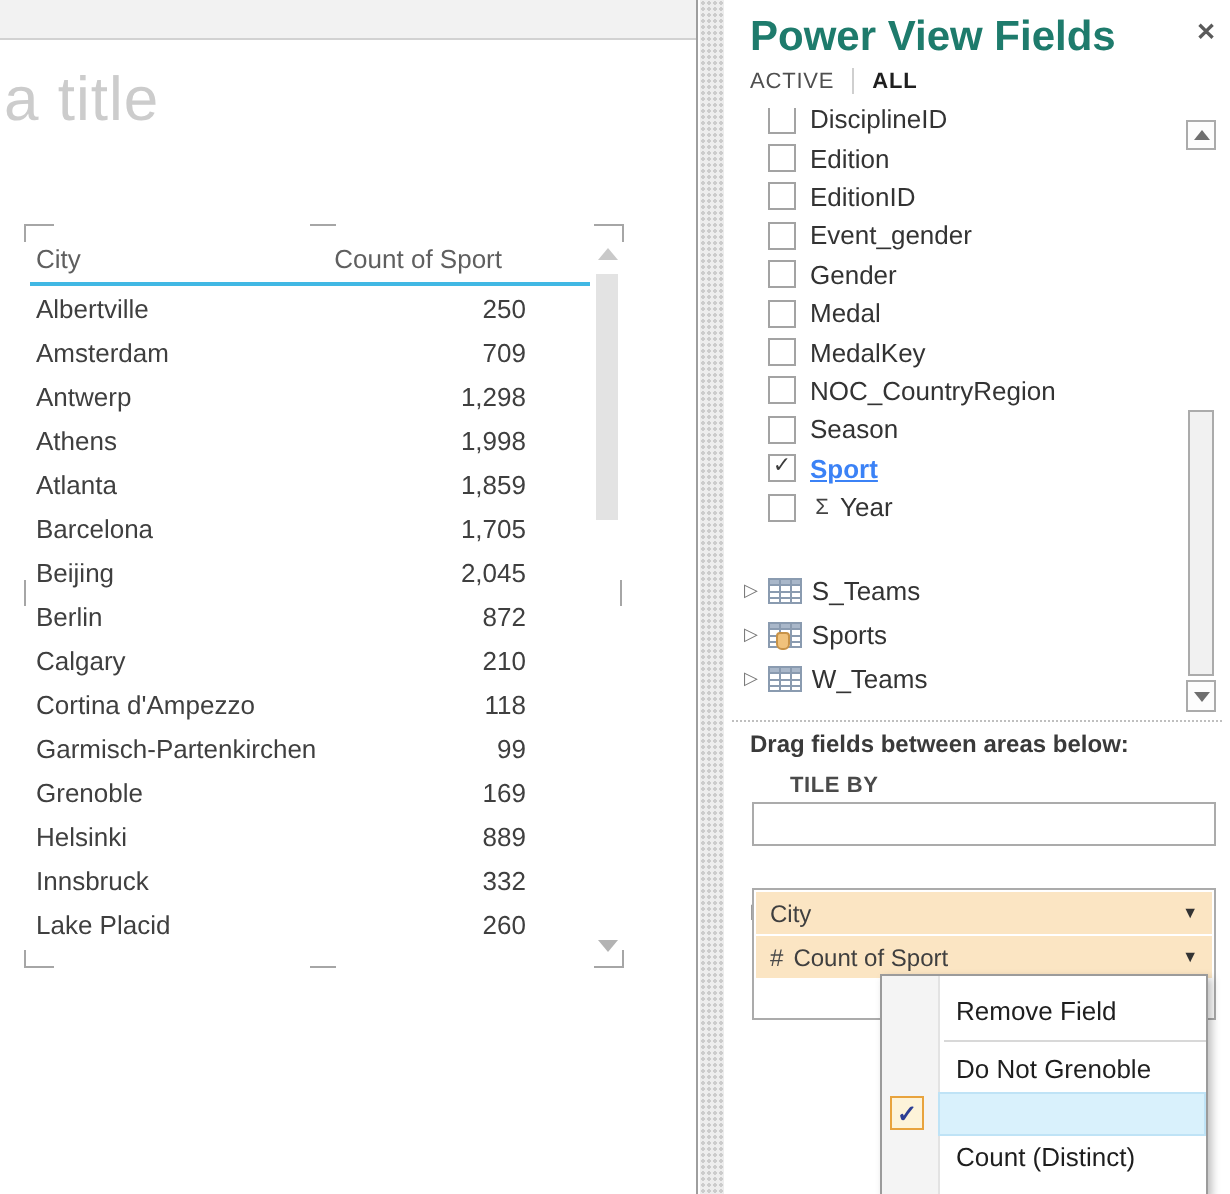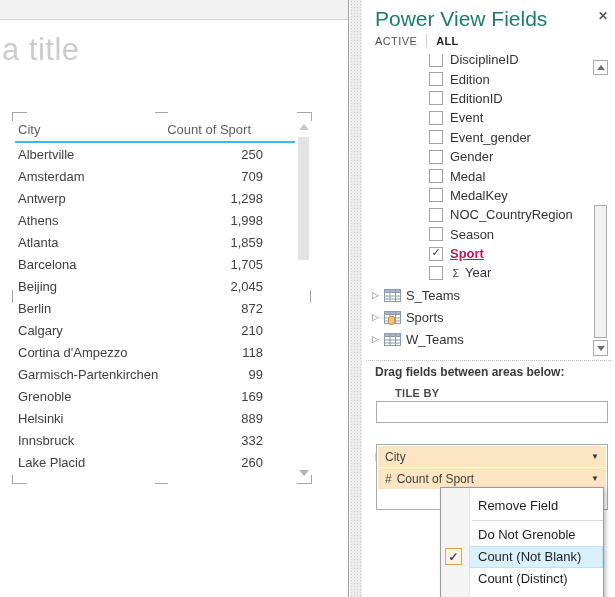--- a/index.html
+++ b/index.html
@@ -45,37 +45,37 @@
   .sel-bm{left:155px;top:483px;width:13px;height:0;border-top:1px solid #a6a6a6;}
   .sel-br{left:297px;top:475px;width:14px;height:8px;border-right:1px solid #a6a6a6;border-bottom:1px solid #a6a6a6;}
 
   
   .strip{position:absolute;left:350px;top:0;width:12px;height:597px;background-color:#ededed;
          background-image:radial-gradient(circle,#cccccc 0.8px,transparent 1px);
          background-size:3px 3px;}
 
   
   .pane{position:absolute;left:362px;top:0;width:253px;height:597px;background:#fff;}
-  .pane-title{position:absolute;left:13px;top:7px;font-size:21px;font-weight:400;color:#1e7b6c;}
+  .pane-title{position:absolute;left:13px;top:7px;font-size:21px;font-weight:700;color:#1e7b6c;}
   .pane-close{position:absolute;right:7px;top:9px;font-size:12px;font-weight:bold;color:#5a5a5a;cursor:pointer;}
   .tabs{position:absolute;left:13px;top:34px;display:flex;align-items:flex-end;font-size:11px;letter-spacing:.4px;}
   .tab-active{color:#4f4f4f;}
   .tab-sep{border-left:1px solid #cfcfcf;height:13px;margin:0 9px;}
   .tab-all{color:#1f1f1f;font-weight:bold;}
 
   
   .flist{position:absolute;left:0;top:54px;width:225px;height:230px;overflow:hidden;}
-  .flist-inner{margin-top:-4px;padding-left:45px;}
+  .flist-inner{margin-top:-4px;}
   .frow{display:flex;align-items:center;height:19.4px;padding-left:22px;cursor:default;}
   .cb{width:12px;height:12px;border:1px solid #a3a3a3;background:#fff;margin-right:7px;
       display:inline-flex;align-items:center;justify-content:center;flex:0 0 auto;}
   .cbmark{font-size:11px;line-height:1;color:#3c3c3c;position:relative;top:-1px;}
   .sigma{width:12px;margin-right:3px;font-size:11px;color:#444;text-align:center;}
   .flabel{white-space:nowrap;color:#333;}
-  .frow.bold .flabel{font-weight:bold;color:#be185d;text-decoration:underline;}
+  .frow.bold .flabel{font-weight:bold;color:#3b82f6;text-decoration:underline;}
 
   
   .psb-up{position:absolute;left:231px;top:60px;width:15px;height:15px;border:1px solid #ababab;
           background:#fdfdfd;box-sizing:border-box;display:flex;align-items:center;justify-content:center;}
   .psb-up i{width:0;height:0;border-left:4px solid transparent;border-right:4px solid transparent;
           border-bottom:5px solid #6f6f6f;}
   .psb-thumb{position:absolute;left:232px;top:205px;width:13px;height:133px;background:#f1f1f1;
           border:1px solid #ababab;box-sizing:border-box;}
   .psb-down{position:absolute;left:231px;top:340px;width:15px;height:16px;border:1px solid #ababab;
           background:#fdfdfd;box-sizing:border-box;display:flex;align-items:center;justify-content:center;}
@@ -246,27 +246,20 @@
               <span class="cbmark"></span>
             </span>
 
     <span class="flabel">EditionID</span>
   </div>
           <div class="frow">
     <span class="cb">
               <span class="cbmark"></span>
             </span>
 
-    <span class="flabel">Event</span>
-  </div>
-          <div class="frow">
-    <span class="cb">
-              <span class="cbmark"></span>
-            </span>
-
     <span class="flabel">Event_gender</span>
   </div>
           <div class="frow">
     <span class="cb">
               <span class="cbmark"></span>
             </span>
 
     <span class="flabel">Gender</span>
   </div>
           <div class="frow">
@@ -395,20 +388,19 @@
     <div class="menu-gutter"></div>
     <div id="menu-items">
         <div class="mi">
     <span class="milabel">Remove Field</span>
   </div>
         <div class="msep"></div>
         <div class="mi">
     <span class="milabel">Do Not Grenoble</span>
   </div>
         <div class="mi hl">
-    <span class="milabel">Count (Not Blank)</span>
   <span class="mcheck">✓</span></div>
         <div class="mi">
     <span class="milabel">Count (Distinct)</span>
   </div>
       </div>
   </div>
 </div>
 
 </body></html>

